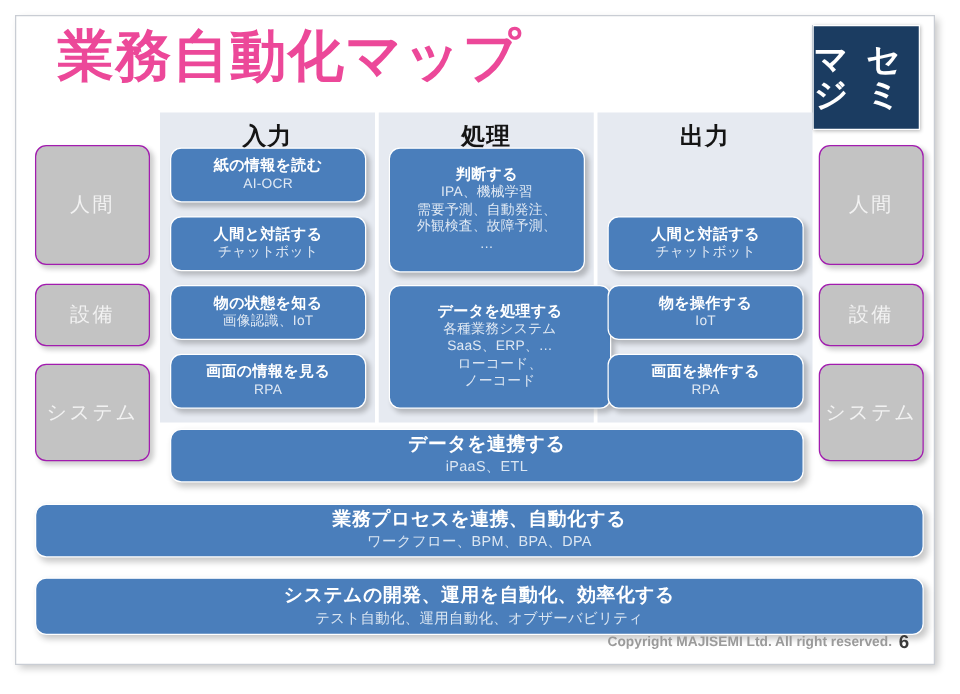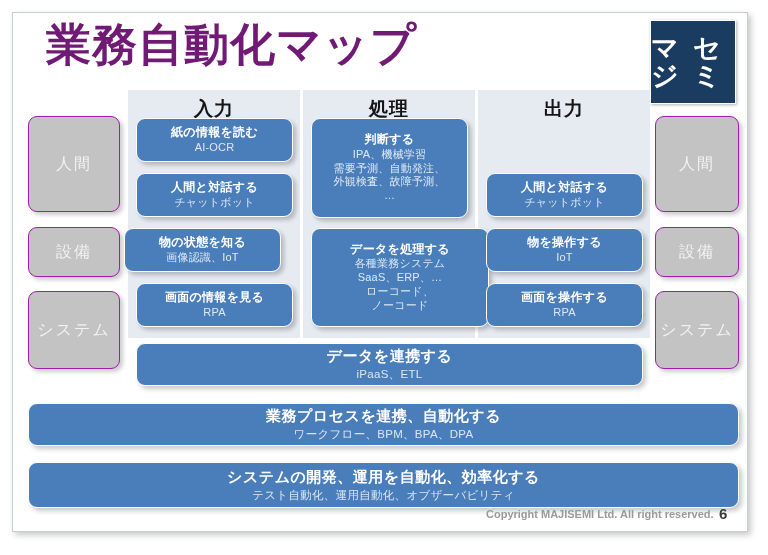--- a/index.html
+++ b/index.html
@@ -28,21 +28,21 @@
     box-sizing: border-box;
   }
 
   
   #title {
     position: absolute;
     left: 46px;
     top: 22px;
     font-size: 45px;
     font-weight: bold;
-    color: #701a75;
+    color: #ec4899;
     letter-spacing: 1px;
     white-space: nowrap;
     line-height: 1;
   }
 
   
   #logo {
     position: absolute;
     left: 650px;
     top: 20px;
@@ -214,21 +214,21 @@
   <div class="gbox" style="left:655px; top:291px; width:84px; height:78px;">システム</div>
 
   <div class="bbox" style="left:136px; top:118px; width:157px; height:44px;">
     <div class="t1">紙の情報を読む</div>
     <div class="t2">AI-OCR</div>
   </div>
   <div class="bbox" style="left:136px; top:173px; width:157px; height:44px;">
     <div class="t1">人間と対話する</div>
     <div class="t2">チャットボット</div>
   </div>
-  <div class="bbox" style="left:124px; top:228px; width:157px; height:44px;">
+  <div class="bbox" style="left:136px; top:228px; width:157px; height:44px;">
     <div class="t1">物の状態を知る</div>
     <div class="t2">画像認識、IoT</div>
   </div>
   <div class="bbox" style="left:136px; top:283px; width:157px; height:44px;">
     <div class="t1">画面の情報を見る</div>
     <div class="t2">RPA</div>
   </div>
 
   <div class="bbox" style="left:311px; top:118px; width:157px; height:100px;">
     <div class="t1">判断する</div>

